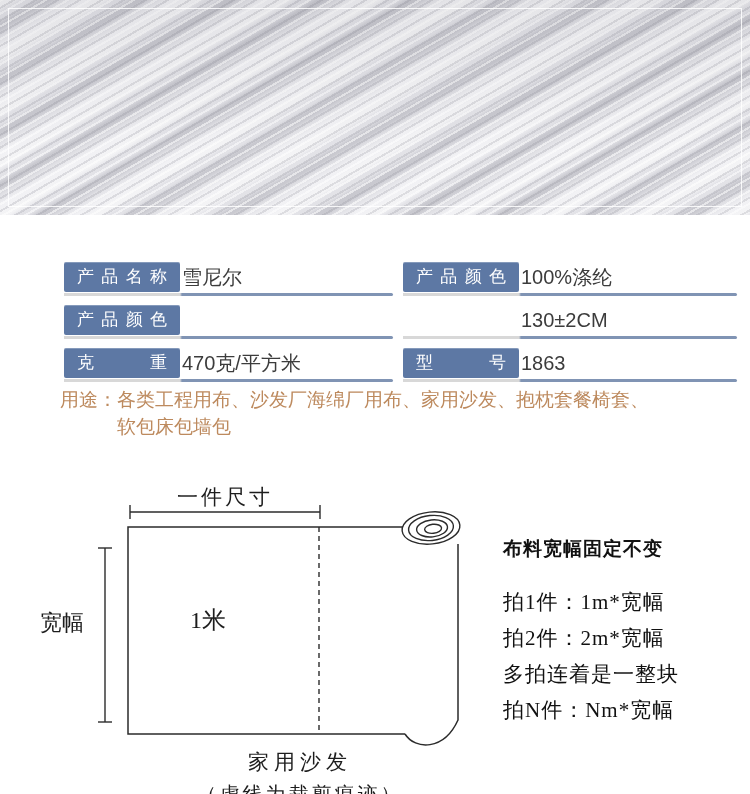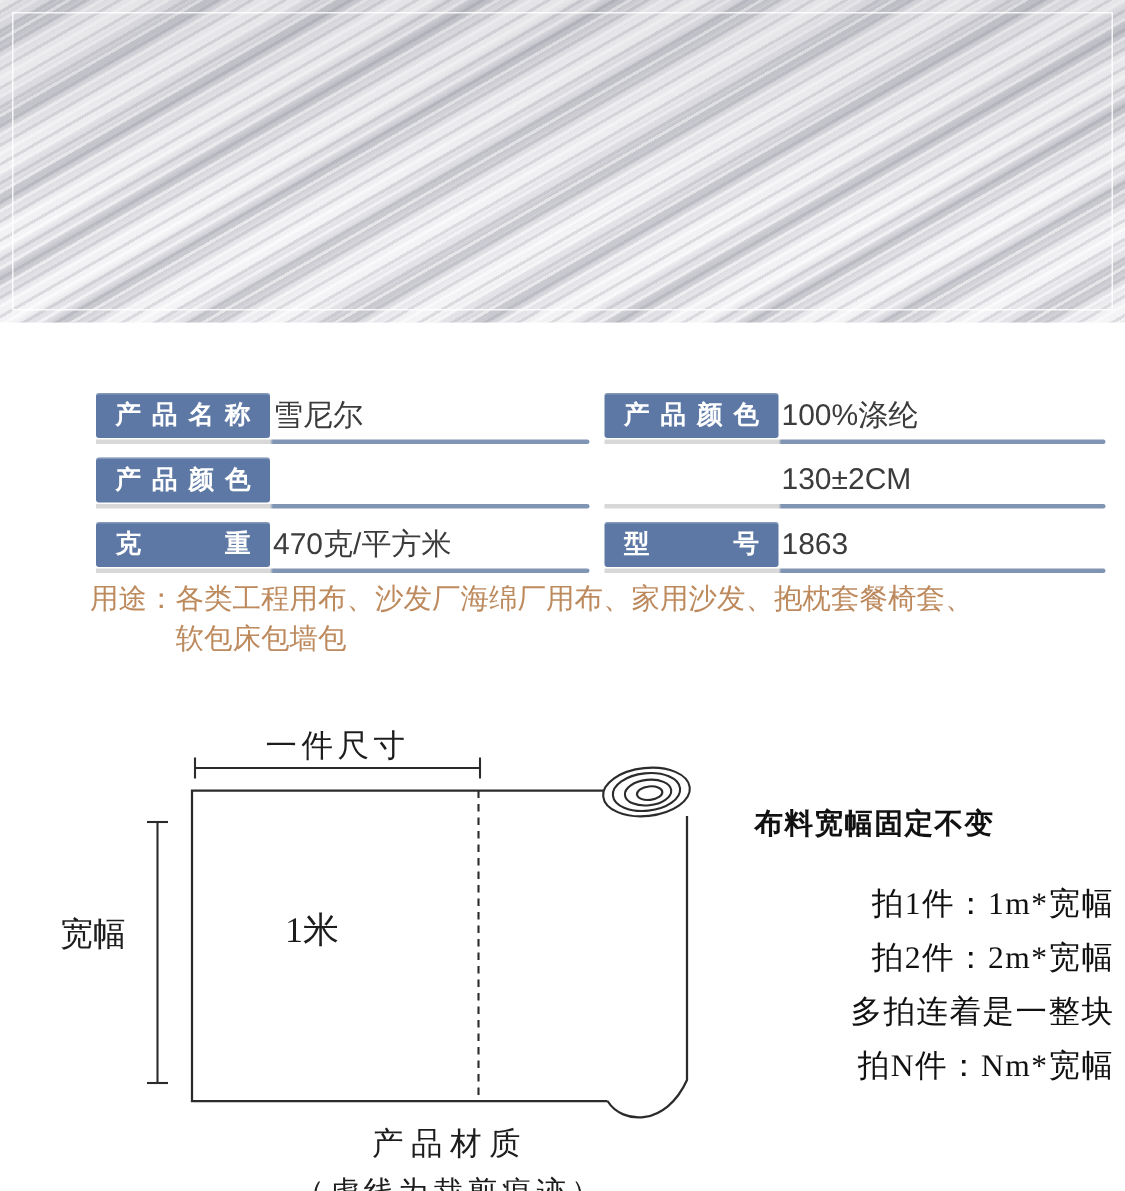--- a/index.html
+++ b/index.html
@@ -20,21 +20,21 @@
   .photo-frame{position:absolute;left:8px;top:8px;right:8px;bottom:8px;
     border:1px solid rgba(255,255,255,0.85);}
 
   
   .spec-col{position:absolute;top:262px;}
   .spec-col.left{left:64px;width:329px;}
   .spec-col.right{left:403px;width:334px;}
   .spec-row{position:relative;height:34px;margin-bottom:9px;}
   .spec-label{position:absolute;left:0;top:0;width:90px;height:30px;padding:0 13px;
     background:#5d78a4;border-radius:2px;box-shadow:inset 0 1px 0 rgba(255,255,255,0.25);
-    color:#fff;font-size:17px;font-weight:bold;line-height:30px;
+    color:#fff;font-size:17px;font-weight:normal;line-height:30px;
     text-align:justify;text-align-last:justify;}
   .spec-value{position:absolute;left:118px;right:0;top:0;height:31px;line-height:31px;
     padding-right:30px;font-size:20px;font-weight:500;color:#3c3c3c;}
   .spec-underline{position:absolute;left:0;right:0;bottom:0;height:3px;border-radius:0 2px 2px 0;
     background:linear-gradient(90deg,#d8d8d8 0 116px,#8094b4 118px 100%);}
 
   
   .usage{position:absolute;left:60px;top:386px;width:640px;display:flex;
     color:#bd8a5e;font-size:19px;line-height:27px;}
   .usage-label{flex:0 0 auto;white-space:nowrap;}
@@ -47,21 +47,21 @@
   .caption{position:absolute;left:70px;top:748px;width:460px;text-align:center;
     font-family:"Liberation Serif",serif;color:#1d1d1d;}
   .caption-title{font-size:21px;letter-spacing:5px;}
   .caption-sub{font-size:20px;letter-spacing:3px;margin-top:5px;}
 
   
   .notes{position:absolute;left:503px;top:536px;width:240px;
     font-family:"Liberation Serif",serif;color:#111;}
   .notes-title{font-size:19px;font-weight:bold;letter-spacing:1px;white-space:nowrap;}
   .notes-lines{margin-top:22px;}
-  .note-line{font-size:21px;line-height:36px;letter-spacing:1px;white-space:nowrap;text-align:right;}
+  .note-line{font-size:21px;line-height:36px;letter-spacing:1px;white-space:nowrap;}
 </style>
 </head>
 <body>
 
 <div class="page">
 
   <div class="photo">
     <div class="photo-frame"></div>
   </div>
 
@@ -133,21 +133,21 @@
       <line x1="78" y1="78" x2="92" y2="78"></line>
       <line x1="78" y1="252" x2="92" y2="252"></line>
     </g>
 
     <text x="42" y="160" font-size="22" text-anchor="middle">宽幅</text>
 
     <text x="188" y="158" font-size="24" text-anchor="middle">1米</text>
   </svg>
 
   <div class="caption">
-    <div class="caption-title">产品材质</div>
+    <div class="caption-title">家用沙发</div>
     <div class="caption-sub">（虚线为裁剪痕迹）</div>
   </div>
 
   <div class="notes">
     <div class="notes-title">布料宽幅固定不变</div>
     <div class="notes-lines">
       <div class="note-line">拍1件：1m*宽幅</div>
       <div class="note-line">拍2件：2m*宽幅</div>
       <div class="note-line">多拍连着是一整块</div>
       <div class="note-line">拍N件：Nm*宽幅</div>

